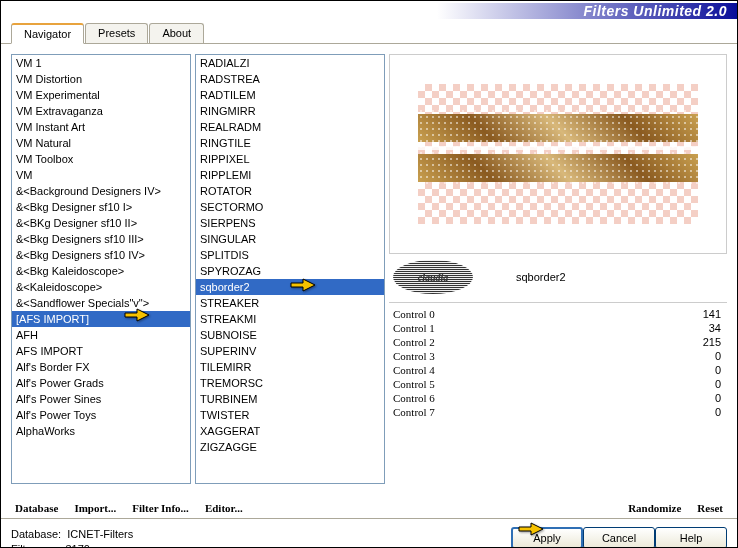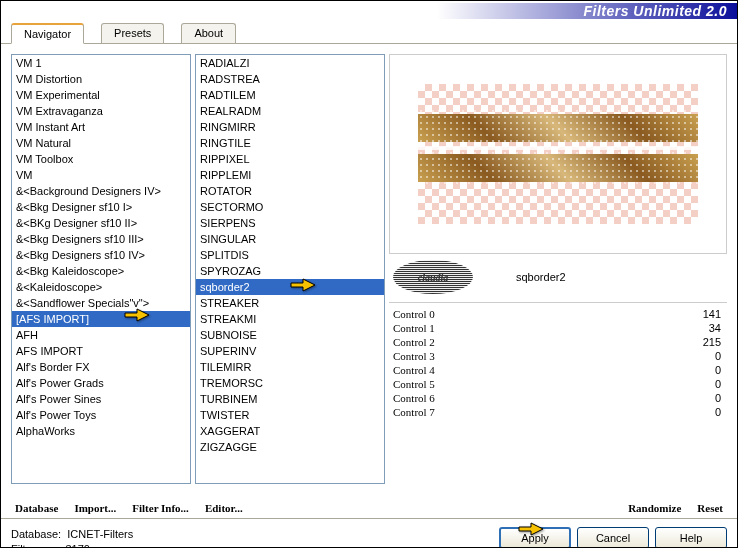--- a/index.html
+++ b/index.html
@@ -1,19 +1,19 @@
 <!DOCTYPE html>
 <html><head>
 <meta charset="utf-8">
 <style>
 * { box-sizing: border-box; margin: 0; padding: 0; font-family: Tahoma, Arial, sans-serif; font-size: 11px; }
 body { background: #fff; width: 738px; height: 548px; border: 1px solid #000; overflow: hidden; position: relative; }
 .header { position: relative; height: 20px; background: #fff; }
 .title-bar { position: absolute; right: 0; top: 2px; height: 16px; width: 300px; background: linear-gradient(to right, #fff, #0a0e9a); color: #fff; font: italic bold 14px Arial; text-align: right; padding-right: 10px; line-height: 16px; letter-spacing: 0.5px; }
-.tabs { display: flex; padding-left: 10px; border-bottom: 1px solid #aca899; margin-top: 2px; gap: 16px; }
+.tabs { display: flex; padding-left: 10px; border-bottom: 1px solid #aca899; margin-top: 2px; }
 .tab { padding: 3px 12px; border: 1px solid #aca899; border-bottom: none; background: #f4f3ee; margin-right: 1px; border-radius: 3px 3px 0 0; cursor: pointer; }
 .tab.active { background: #fff; border-bottom: 1px solid #fff; margin-bottom: -1px; border-top: 2px solid #e8a33d; }
 .main { display: flex; padding: 10px; gap: 4px; height: 450px; justify-content: space-between; }
 .list-box { border: 1px solid #7f9db9; background: #fff; overflow-y: scroll; overflow-x: hidden; height: 100%; }
 .col1 { width: 180px; }
 .col2 { width: 190px; }
 .col3 { flex: 1; display: flex; flex-direction: column; gap: 4px; }
 .list-item { padding: 1px 4px; white-space: nowrap; cursor: pointer; line-height: 14px; }
 .list-item.selected { background: #316ac5; color: #fff; }
 .preview-area { height: 200px; border: 1px solid #ccc; position: relative; background: #fff; display: flex; align-items: center; justify-content: center; }
@@ -28,21 +28,21 @@
 .controls { flex: 1; overflow-y: auto; border: 0; padding-right: 2px; }
 .ctrl-row { display: flex; justify-content: space-between; align-items: center; padding: 1px 4px; cursor: pointer; }
 .ctrl-row span:first-child { flex: 0 0 60px; font-family: Liberation Serif, serif; }
 .ctrl-row .slider-area { flex: 1; }
 .ctrl-row .val { flex: 0 0 40px; text-align: right; }
 .bottom-btns { display: flex; gap: 8px; padding: 6px 10px 2px; }
 .btn-link { background: none; border: none; font: bold 11px Tahoma; cursor: pointer; padding: 2px 4px; }
 .spacer { flex: 1; }
 .footer { border-top: 1px solid #aca899; padding: 8px 10px 4px; display: flex; align-items: flex-start; }
 .footer-info { flex: 1; font-size: 11px; line-height: 15px; }
-.footer-btns { display: flex; gap: 6px; align-items: center; }
+.footer-btns { display: flex; align-items: center; }
 .win-btn { min-width: 72px; height: 22px; border: 1px solid #003c74; background: linear-gradient(#fff, #ece9d8); border-radius: 3px; cursor: pointer; }
 .win-btn.primary { border: 2px solid #2f6fb5; }
 .pointer { position: absolute; width: 28px; height: 22px; pointer-events: none; z-index: 100; }
 .pointer svg { filter: drop-shadow(1px 1px 1px rgba(0,0,0,.4)); }
 ::-webkit-scrollbar { width: 17px; }
 ::-webkit-scrollbar-track { background: #f4f3ee; }
 ::-webkit-scrollbar-thumb { background: #c8c4b8; border: 1px solid #f4f3ee; border-radius: 2px; }
 ::-webkit-scrollbar-button { background: #ece9d8; border:1px solid #aca899; height:17px; }
 </style>
 </head>
@@ -82,22 +82,22 @@
       <div class="list-item">Alf's Border FX</div>
       <div class="list-item">Alf's Power Grads</div>
       <div class="list-item">Alf's Power Sines</div>
       <div class="list-item">Alf's Power Toys</div>
       <div class="list-item">AlphaWorks</div>
     </div>
   <div class="list-box col2" id="flt-list">
       <div class="list-item">RADIALZI</div>
       <div class="list-item">RADSTREA</div>
       <div class="list-item">RADTILEM</div>
+      <div class="list-item">RINGMIRR</div>
       <div class="list-item">REALRADM</div>
-      <div class="list-item">RINGMIRR</div>
       <div class="list-item">RINGTILE</div>
       <div class="list-item">RIPPIXEL</div>
       <div class="list-item">RIPPLEMI</div>
       <div class="list-item">ROTATOR</div>
       <div class="list-item">SECTORMO</div>
       <div class="list-item">SIERPENS</div>
       <div class="list-item">SINGULAR</div>
       <div class="list-item">SPLITDIS</div>
       <div class="list-item">SPYROZAG</div>
       <div class="list-item selected">sqborder2</div>

